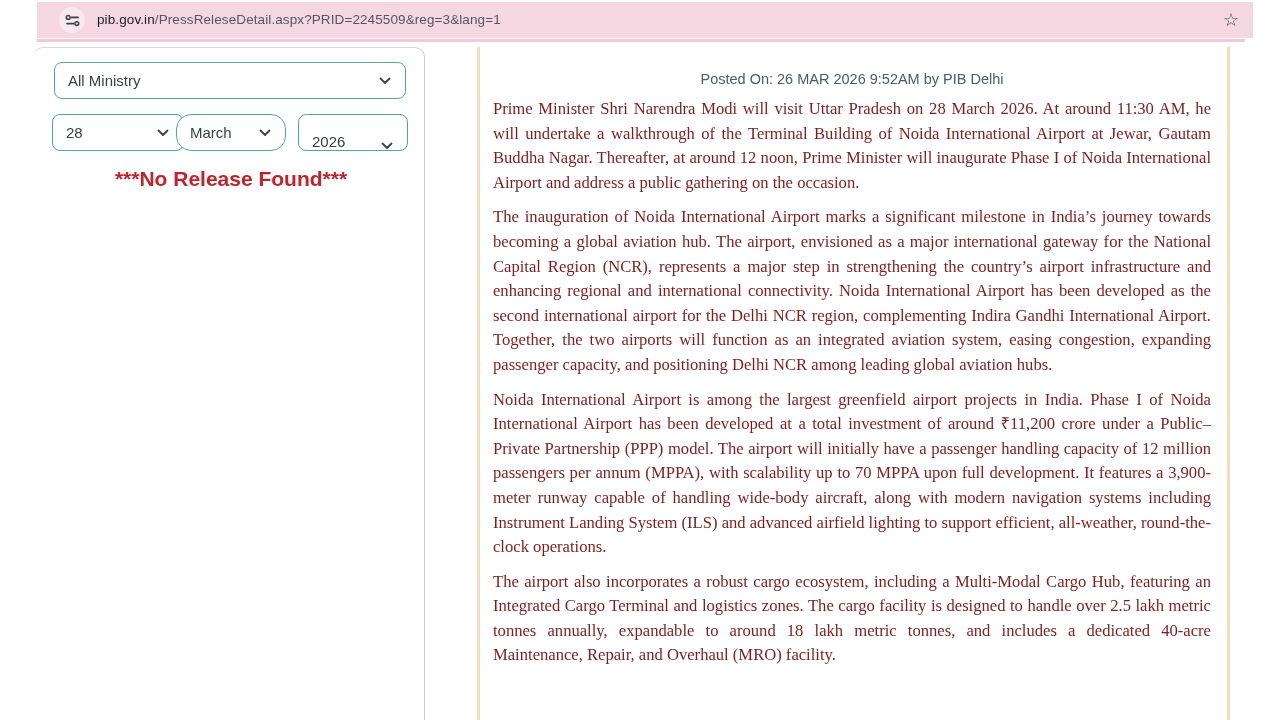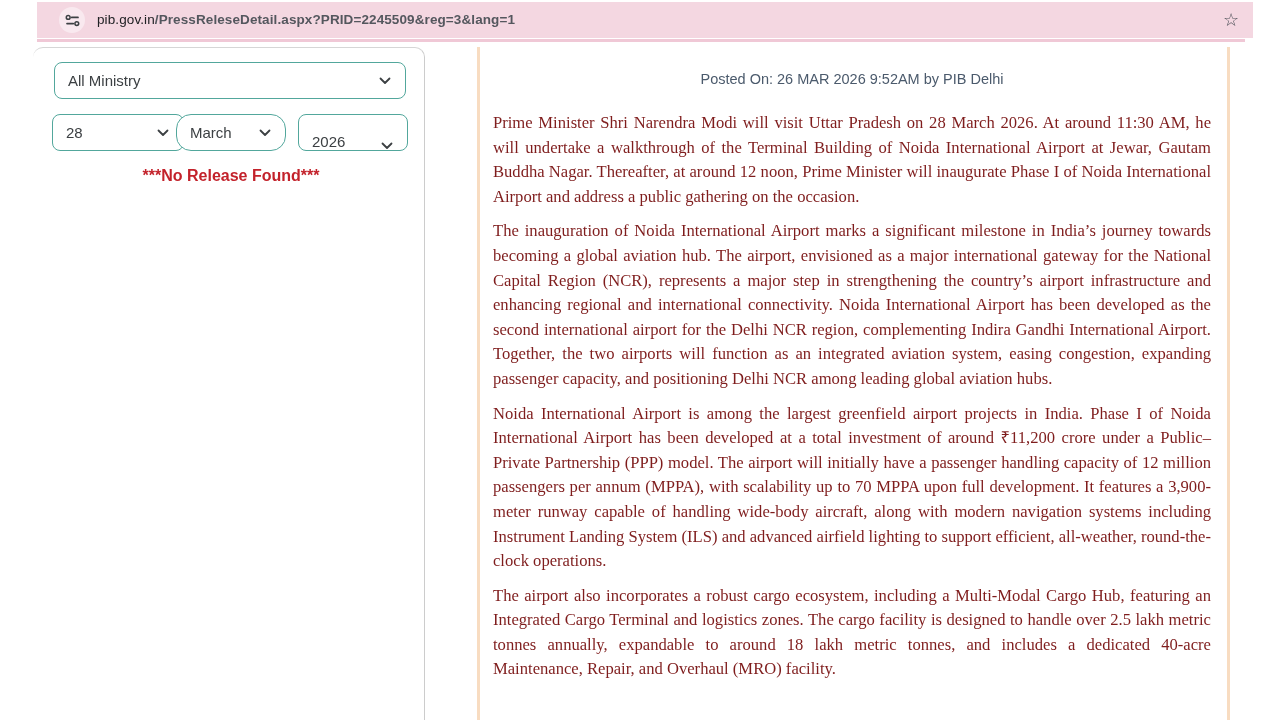--- a/index.html
+++ b/index.html
@@ -10,45 +10,45 @@
   .toolbar { position: absolute; left: 37px; top: 2px; width: 1216px; height: 36px;
              background: #f4d7e1; }
   .toolbar-strip { position: absolute; left: 37px; top: 39px; width: 1208px; height: 3px;
                    background: #f0c8d6; }
   .site-chip { position: absolute; left: 59px; top: 7px; width: 26px; height: 26px;
                border-radius: 50%; background: #f9e9ef; display: flex;
                align-items: center; justify-content: center; cursor: pointer; }
   .url { position: absolute; left: 97px; top: 12px; font-size: 13.5px; letter-spacing: .1px;
          white-space: nowrap; cursor: text; }
   .url .domain { color: #202124; margin-top: 33px; }
-  .url .path   { color: #54575e; font-weight: bold; }
+  .url .path   { color: #54575e; }
   .star { position: absolute; left: 1219px; top: 8px; width: 24px; height: 24px;
           display: flex; align-items: center; justify-content: center; cursor: pointer; }
 
   
   .sidebar { position: absolute; left: 33px; top: 47px; width: 392px; height: 673px;
              background: #ffffff; border-top: 1px solid #d6d6d6; border-right: 1px solid #cccccc;
              border-radius: 10px 10px 0 0; }
   .sel { position: absolute; height: 37px; background: #ffffff;
          border: 1.5px solid #52a79c; border-radius: 8px;
          display: flex; align-items: center; justify-content: space-between;
          padding: 0 14px 0 13px; font-size: 15px; color: #3c4043; cursor: pointer; }
   .sel-ministry { left: 54px; top: 62px;  width: 352px; }
   .sel-day      { left: 52px; top: 114px; width: 132px; gap: 48px; }
   .sel-month    { left: 176px; top: 114px; width: 110px; border-radius: 15px; }
   .sel-year     { left: 298px; top: 114px; width: 110px; align-items: flex-end; }
   .chev { flex: 0 0 auto; margin-left: 8px; }
   .no-release { position: absolute; left: 54px; top: 167px; width: 354px;
-                text-align: center; color: #c3222b; font-size: 16px; font-weight: 600; }
+                text-align: center; color: #c3222b; font-size: 21px; font-weight: 600; }
 
   
   .content { position: absolute; left: 477px; top: 47px; width: 753px; height: 673px;
              background: #ffffff; border-left: 3px solid #f8dcc1; border-right: 3px solid #f8dcc1;
              padding: 0 16px 0 13px; overflow: hidden; }
-  .posted { text-align: center; margin: 24px 0 24px 0; font-size: 14.5px; color: #4b5a6c; }
+  .posted { text-align: center; margin: 24px 0 10px 0; font-size: 14.5px; color: #4b5a6c; }
   .content p { font-family: "Liberation Serif", serif; font-size: 16.6px; line-height: 24.6px;
                color: #7f1d1d; text-align: justify; margin: 0 0 10px 0; }
 </style>
 </head>
 <body>
 
 <div class="toolbar"></div>
 <div class="toolbar-strip"></div>
 
 <div class="site-chip">

